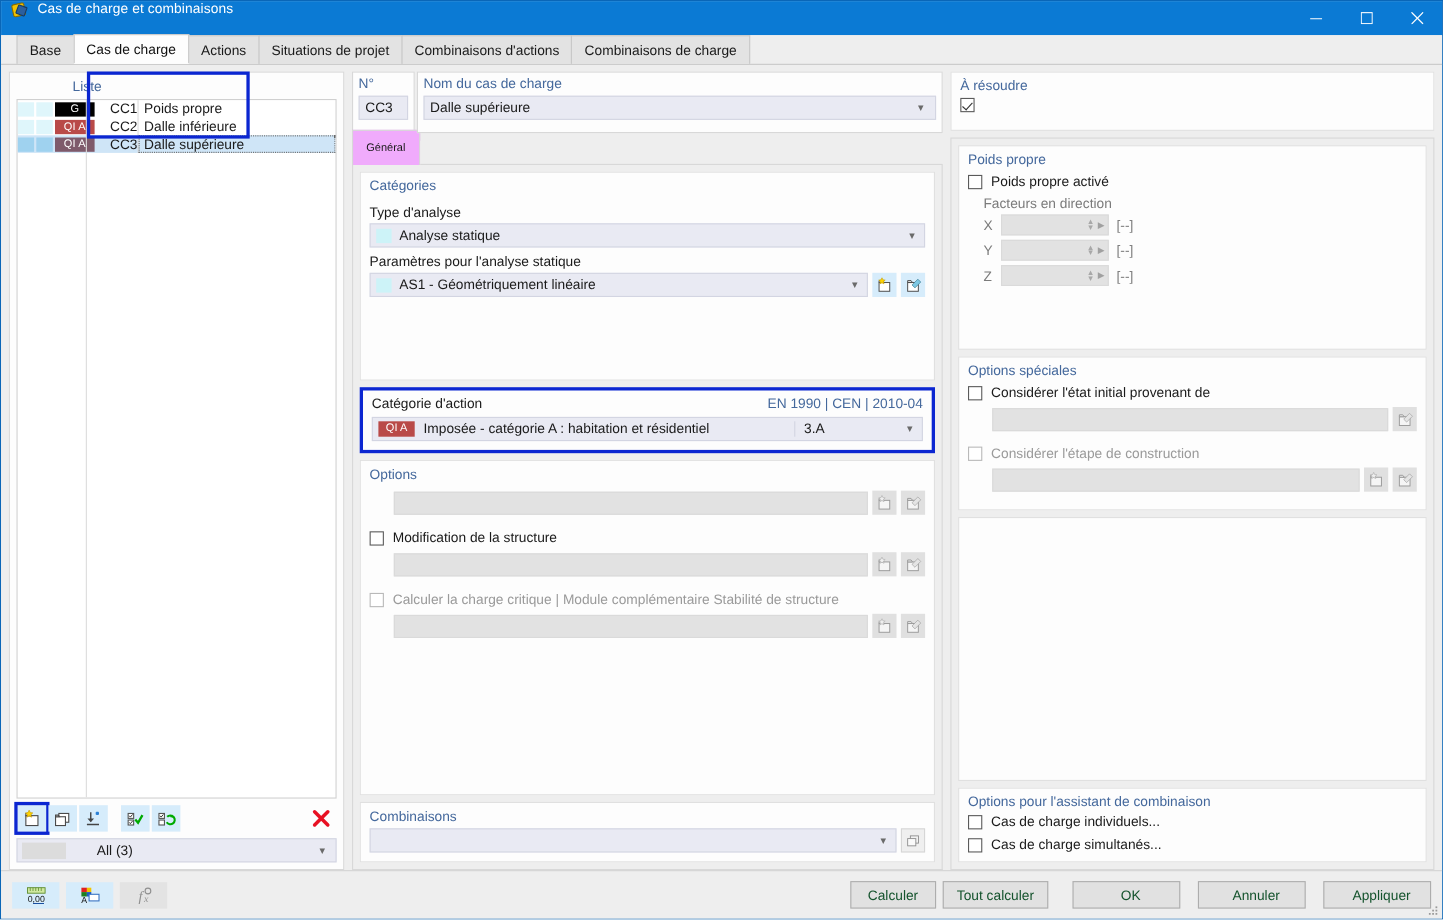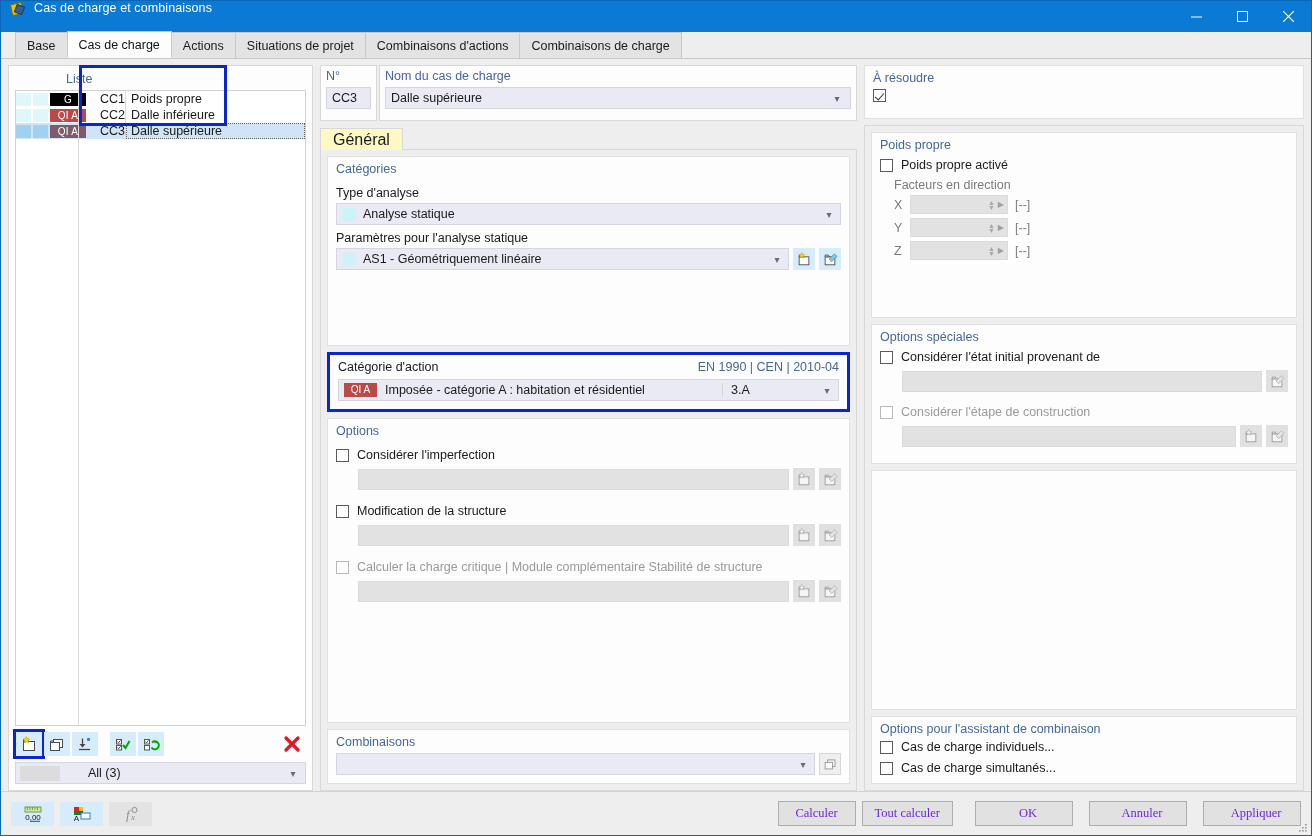--- a/index.html
+++ b/index.html
@@ -143,22 +143,22 @@
     flex: 1 1 auto; background: #fdfdfd; border: 1px solid #d8d8d8;
     padding: 3px 5px; margin-left: 2px; position: relative; min-width:0;
   }
   .hl-name {
     position: absolute; left: 78px; top: 64px; width: 148px; height: 61px;
     border: 3px solid #0b26d1; pointer-events: none; z-index: 10;
   }
 
   .tabs2 { display:flex; align-items:flex-end; height: 23px; flex: 0 0 23px; margin-top: 6px; }
   .tab2 {
-    height: 22px; padding: 0 12px; background: #fef9c3; border: 1px solid #d8d8d8;
-    border-bottom: none; display: flex; align-items: center; font-size: 16px;
+    height: 32px; padding: 0 12px; background: #f0abfc; border: 1px solid #d8d8d8;
+    border-bottom: none; display: flex; align-items: center; font-size: 10px;
   }
   .tabrest { flex: 1 1 auto; border-bottom: 1px solid #d8d8d8; height: 22px; background:#eeeeee;}
 
   .midpanel {
     flex: 1 1 auto; background: #eeeeee; border: 1px solid #d8d8d8; border-top: none;
     padding: 6px; display: flex; flex-direction: column; gap: 6px; min-height:0;
   }
   .card { background: #fdfdfd; border: 1px solid #e0e0e0; padding: 5px 8px 8px 8px; }
   .card .hd { color: #44689c; font-size: 12.5px; padding-bottom: 4px; }
   .sublabel { font-size: 12.5px; padding: 6px 0 3px 0; }
@@ -227,21 +227,21 @@
   .statusbar {
     flex: 0 0 44px; height: 44px; background:#eeeeee; border-top:1px solid #d3d3d3;
     display:flex; align-items:center; padding: 0 10px; gap: 6px;
   }
   .sbtn { width: 43px; height: 24px; background:#d6ecfb; display:flex; align-items:center; justify-content:center;}
   .sbtn.gray { background:#e3e3e3; }
   .sspacer { flex:1 1 auto; }
   .btn {
     height: 25px; min-width: 78px; padding: 0 12px; background:#e1e1e1;
     border:1px solid #adadad; font-size:12.5px; display:flex; align-items:center;
-    justify-content:center; color:#6d28d9; font-family:Liberation Serif, serif;
+    justify-content:center; color:#14532d; font-family:Liberation Sans, sans-serif;
   }
   .btn.wide { min-width: 98px; padding-left: 20px; }
   .gripper { position:absolute; right:3px; bottom:3px; width:10px; height:10px; }
 </style>
 </head>
 <body>
 
 <div id="app">
 
   <div class="titlebar">
@@ -431,24 +431,20 @@
               <div class="ctext">Imposée - catégorie A : habitation et résidentiel</div>
               <div class="cv">3.A</div>
               <div class="cdrop">▾</div>
             </div>
           </div>
         </div>
 
         <div class="card grow">
           <div class="hd">Options</div>
 
-          <div class="cbrow">
-            <div class="cb"></div>
-            <span>Considérer l'imperfection</span>
-          </div>
           <div class="fieldrow">
             <div class="disfield"></div>
             <div class="iconbtn gray">
               <svg width="16" height="15" viewBox="0 0 18 17">
                 <rect x="3.5" y="5.5" width="11" height="9" fill="#f5f5f5" stroke="#9a9a9a"></rect>
                 <path d="M3.5 5.5 L3.5 3.5 L7 3.5 L8.5 5.5 Z" fill="#ececec" stroke="#9a9a9a"></path>
                 <path d="M6.5 0.5 l1 2.2 2.3 .3 -1.7 1.6 .5 2.3 -2.1 -1.2 -2.1 1.2 .5 -2.3 -1.7 -1.6 2.3 -.3z" fill="#efefef" stroke="#a8a8a8" stroke-width=".6"></path>
               </svg>
             </div>
             <div class="iconbtn gray">

